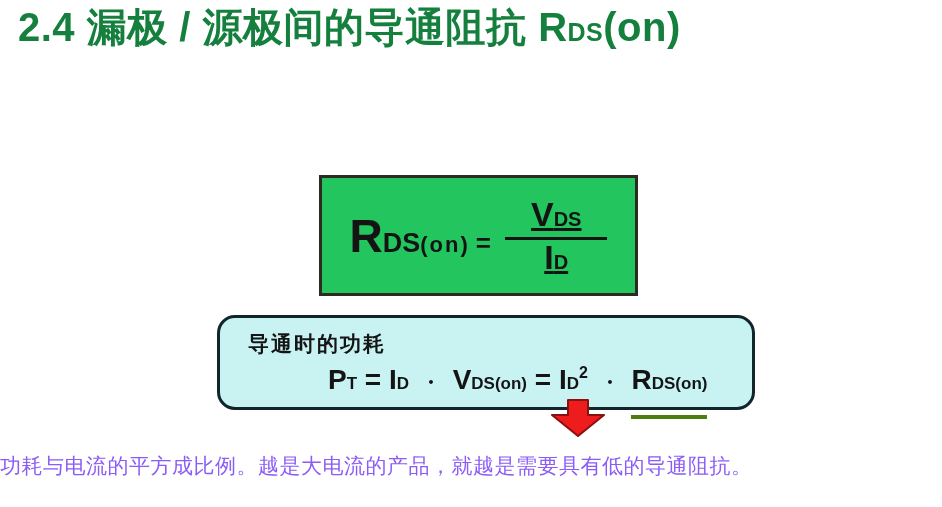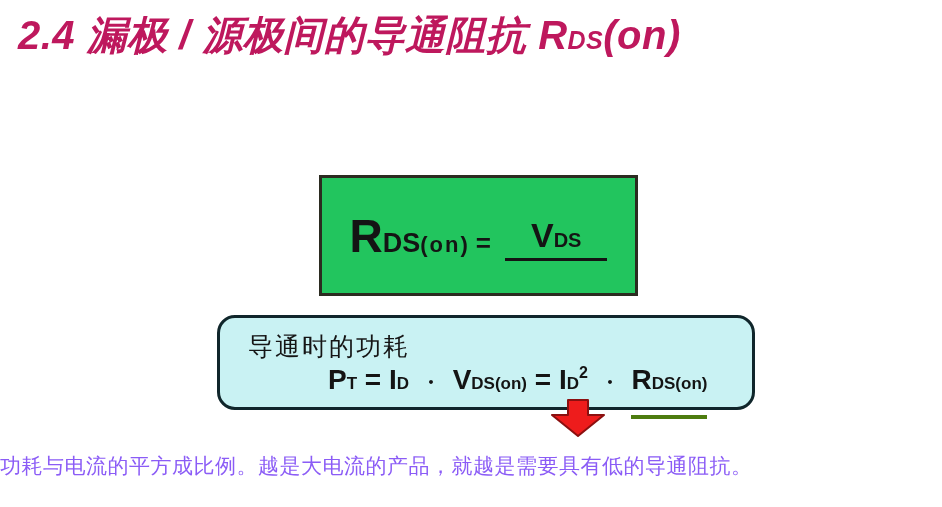--- a/index.html
+++ b/index.html
@@ -12,27 +12,26 @@
     width: 942px;
     height: 507px;
     background: #ffffff;
     overflow: hidden;
   }
 
   
   .title {
     position: absolute;
     left: 18px;
-    top: 8px;
+    top: 0;
     font-size: 40px;
     font-weight: bold;
-    color: #be185d;
+    color: #15803d;
     white-space: nowrap;
     letter-spacing: 0.5px;
-    font-style: italic;
   }
   .title .t-sub {
     font-size: 25px;
     font-weight: bold;
   }
 
   
   .intro {
     position: absolute;
     left: 0;
@@ -69,20 +68,21 @@
   }
   .formula-lhs .ss { font-size: 27px; }
   .formula-lhs .paren { font-size: 22px; letter-spacing: 2px; }
   .formula-lhs .eq { font-size: 26px; margin-left: 6px; }
   .fraction {
     display: inline-block;
     text-align: center;
     margin-left: 14px;
     font-weight: bold;
     font-size: 34px;
+    text-decoration: underline;
   }
   .fraction .num {
     border-bottom: 3px solid #141414;
     padding: 0 26px 4px 26px;
   }
   .fraction .den { padding-top: 4px; }
   .fraction .ss { font-size: 20px; }
 
   
   .power-box {
@@ -95,23 +95,24 @@
     background: #C9F2F3;
     border: 3px solid #10262B;
     border-radius: 18px;
     color: #141414;
     z-index: 1;
   }
   .power-heading {
     position: absolute;
     left: 28px;
     top: 12px;
-    font-size: 25px;
+    font-size: 21px;
     letter-spacing: 2px;
     color: #151515;
+    font-weight: bold;
   }
   .power-formula {
     position: absolute;
     left: 108px;
     top: 46px;
     font-size: 28px;
     font-weight: bold;
     white-space: nowrap;
   }
   .power-formula .ss { font-size: 17px; }
@@ -154,20 +155,21 @@
 
   <div class="title">
     <span>2.4 漏极 / 源极间的导通阻抗 </span><span>R</span><span class="t-sub">DS</span><span>(on)</span>
   </div>
 
 
   <div class="formula-box">
     <span class="formula-lhs"><span>R</span><span class="ss">DS</span><span class="paren">(on)</span><span class="eq">=</span></span>
     <span class="fraction">
       <span class="num"><span>V</span><span class="ss">DS</span></span>
+      <span class="den" style="display:block"><span>I</span><span class="ss">D</span></span>
     </span>
   </div>
 
   <div class="power-box">
     <div class="power-heading">导通时的功耗</div>
     <div class="power-formula">
       <span>P</span><span class="ss">T</span>
       <span>=</span>
       <span>I</span><span class="ss">D</span>
       <span class="dot">・</span>

